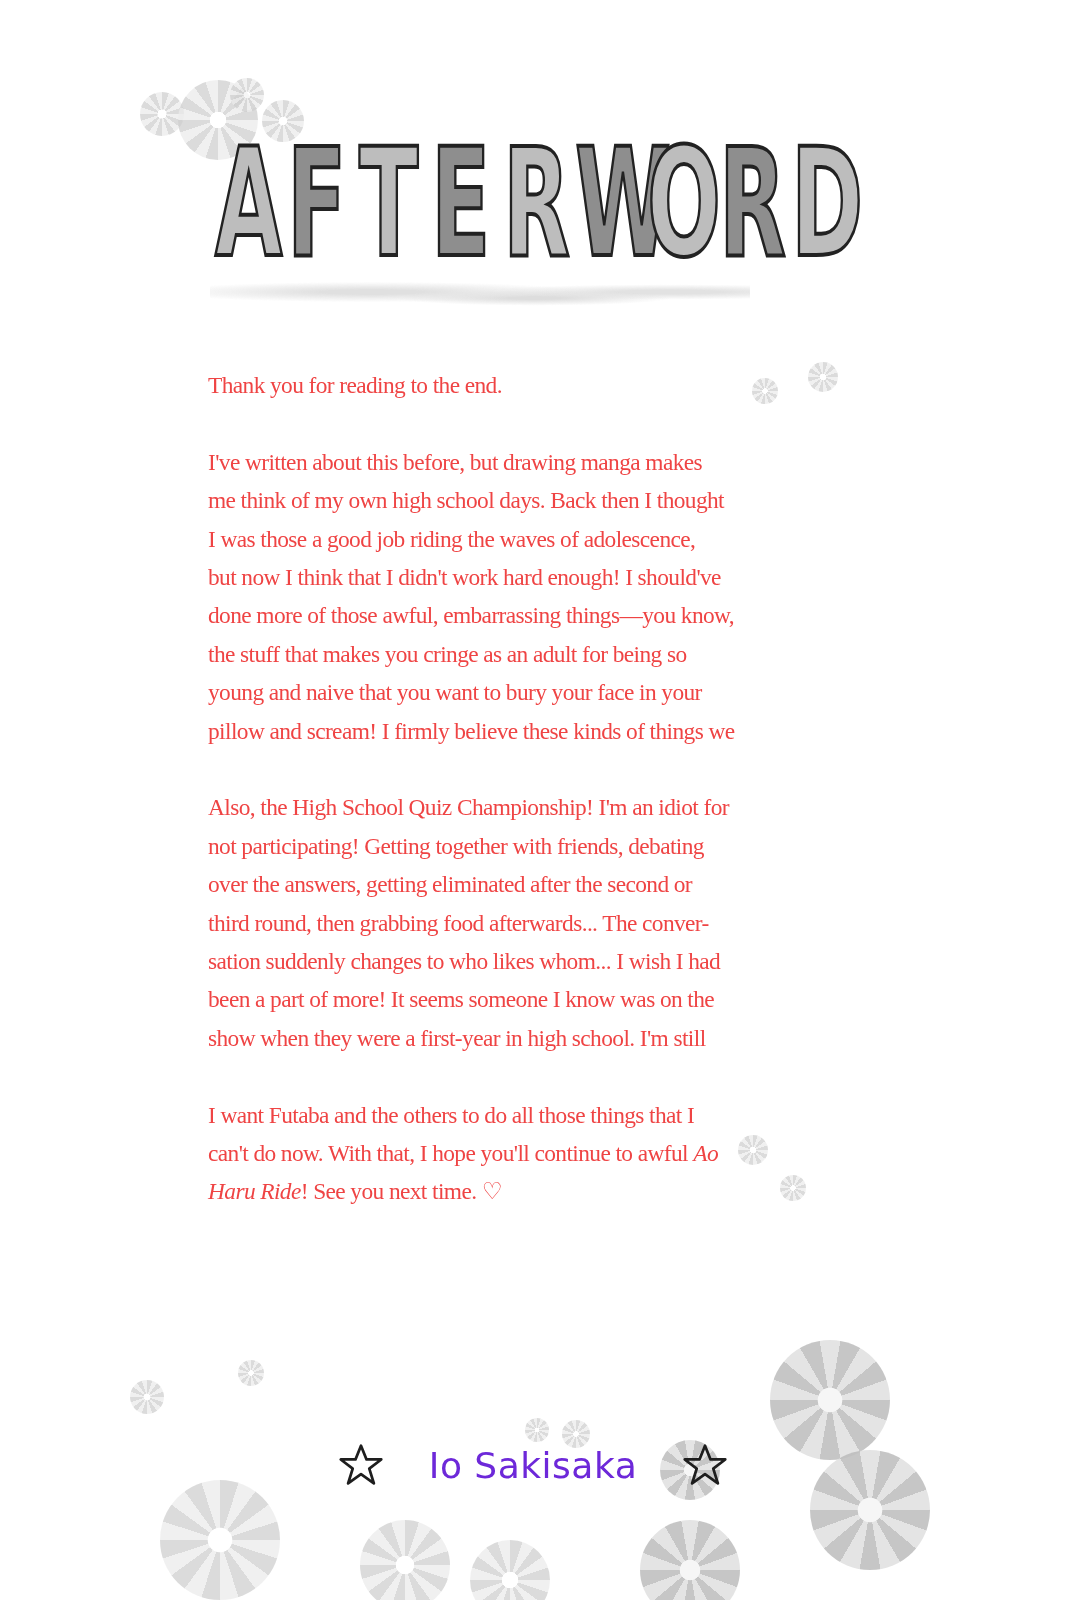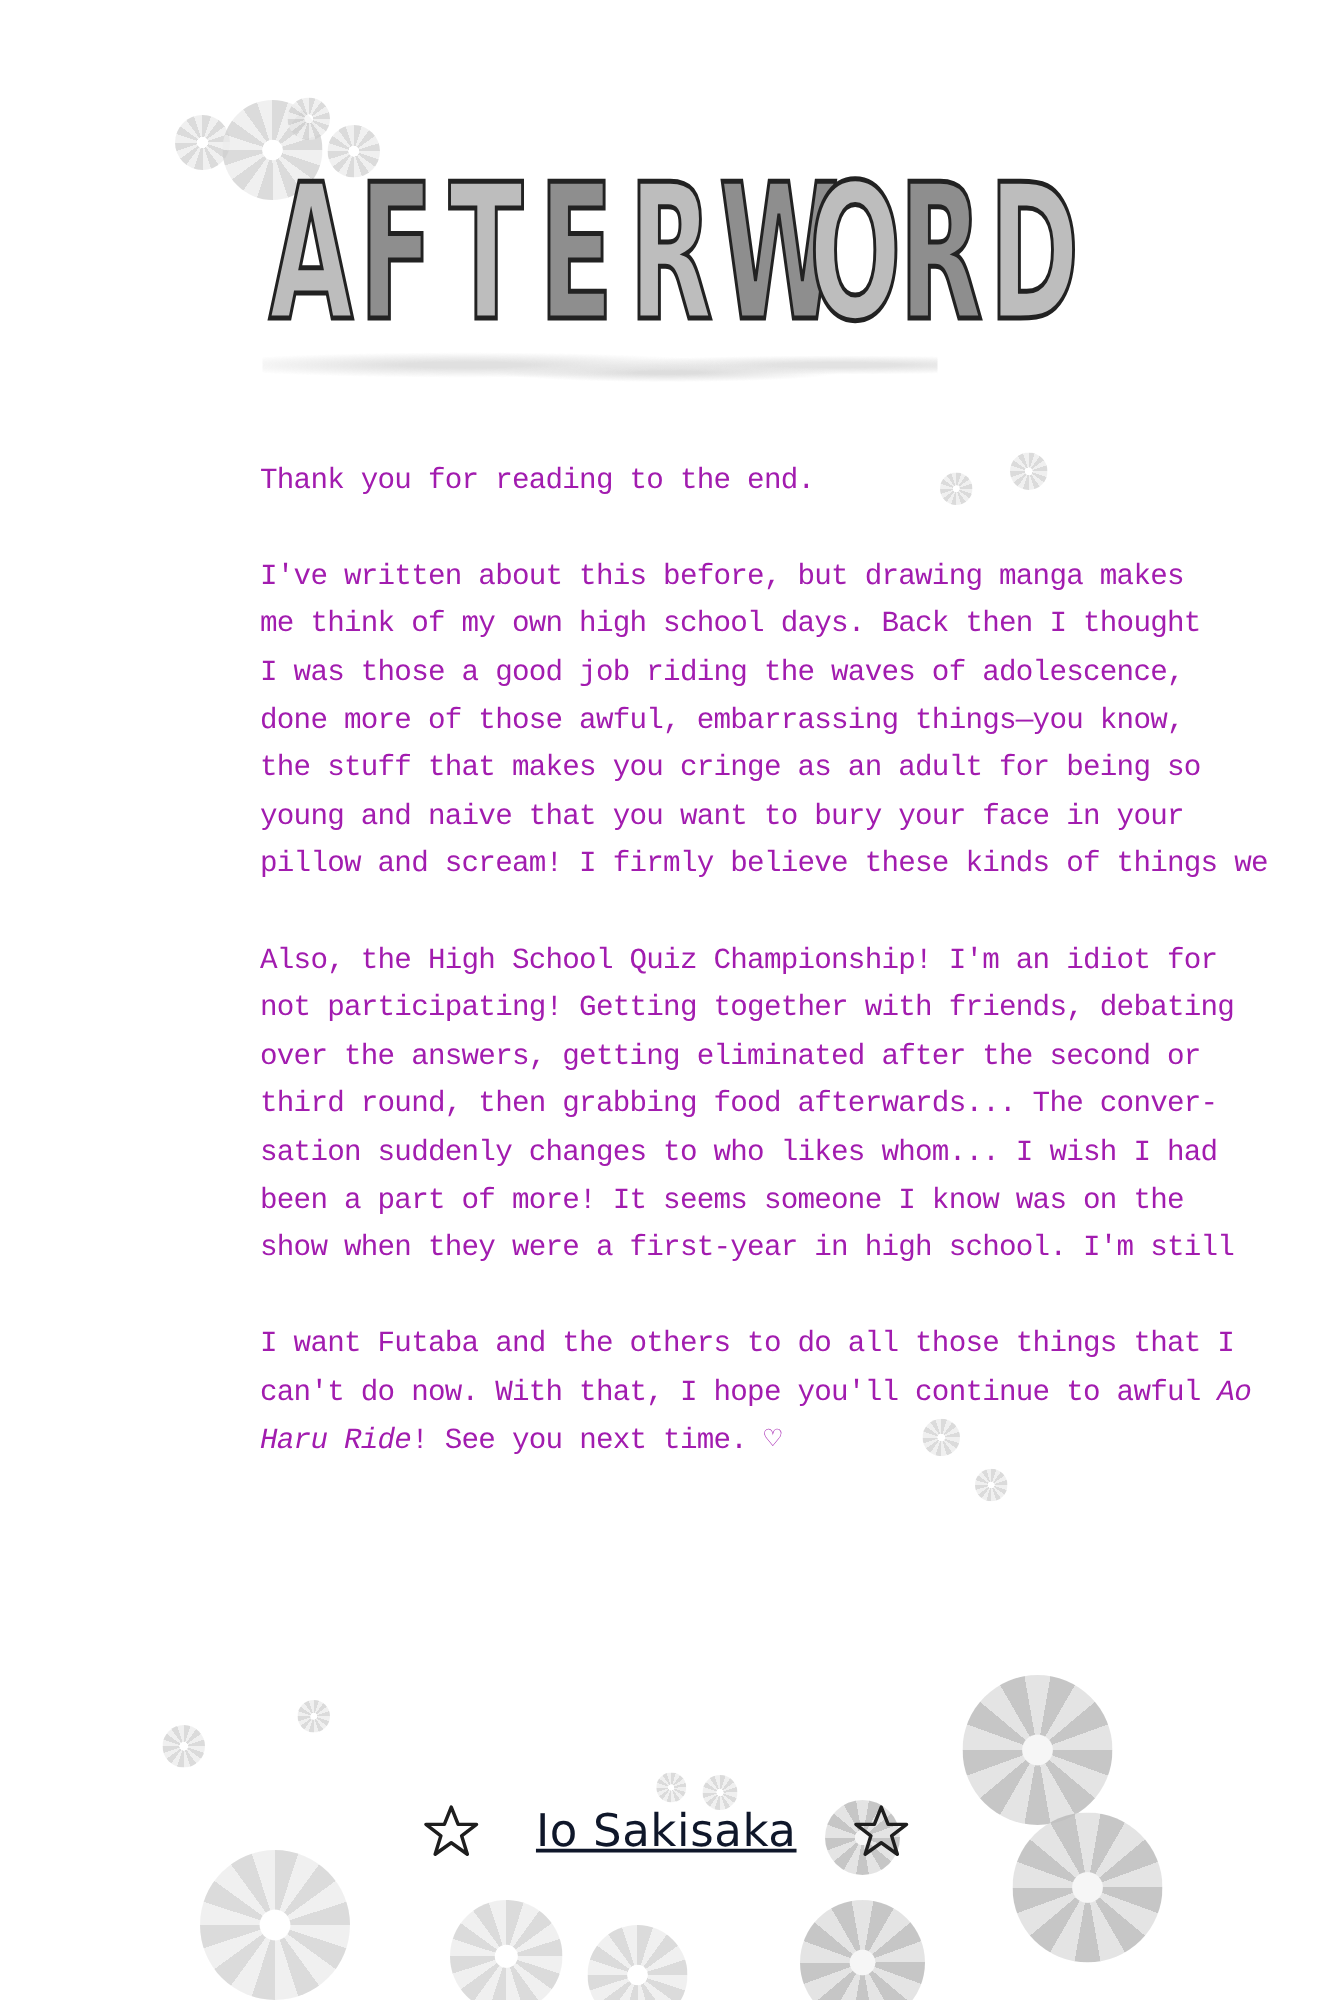--- a/index.html
+++ b/index.html
@@ -32,33 +32,33 @@
   .title .letter.dk { color: #8e8e8e; }
   .title-dust {
     position: absolute; left: 210px; top: 280px; width: 540px; height: 30px;
     background: radial-gradient(ellipse at 30% 40%, #d4d4d4 0 10%, transparent 40%),
                 radial-gradient(ellipse at 60% 60%, #cfcfcf 0 6%, transparent 30%),
                 radial-gradient(ellipse at 85% 40%, #d6d6d6 0 8%, transparent 30%);
     opacity: 0.7;
   }
   .body-text {
     position: absolute; left: 208px; top: 366px; width: 640px;
-    font-family: Liberation Mono, monospace; font-size: 23.4px; line-height: 38.4px;
-    letter-spacing: -0.6px; color: #a21caf;
+    font-family: Liberation Serif, serif; font-size: 23.4px; line-height: 38.4px;
+    letter-spacing: -0.6px; color: #ef4444;
   }
   .para { margin: 0 0 38.4px 0; }
   .line { display: block; white-space: nowrap; }
   .italic { font-style: italic; }
   .signature {
     position: absolute; left: 338px; top: 1435px; width: 390px; height: 60px;
     display: flex; align-items: center; justify-content: space-between;
   }
   .star { width: 46px; height: 46px; }
   .sig-name {
-    font-family: "DejaVu Sans", sans-serif; font-size: 36px; color: #0f172a; letter-spacing: 0.5px; text-decoration: underline;
+    font-family: "DejaVu Sans", sans-serif; font-size: 36px; color: #6d28d9; letter-spacing: 0.5px;
   }
 </style>
 </head>
 <body>
 
 <div class="flower" style="left:140px;top:92px;width:44px;height:44px;"></div>
 <div class="flower" style="left:178px;top:80px;width:80px;height:80px;"></div>
 <div class="flower" style="left:262px;top:100px;width:42px;height:42px;"></div>
 <div class="flower" style="left:230px;top:78px;width:34px;height:34px;"></div>
 <div class="flower" style="left:752px;top:378px;width:26px;height:26px;"></div>
@@ -91,20 +91,21 @@
 <div class="title-dust"></div>
 
 <div class="body-text">
   <p class="para">
     <span class="line">Thank you for reading to the end.</span>
   </p>
   <p class="para">
     <span class="line">I've written about this before, but drawing manga makes</span>
     <span class="line">me think of my own high school days. Back then I thought</span>
     <span class="line">I was those a good job riding the waves of adolescence,</span>
+    <span class="line">but now I think that I didn't work hard enough! I should've</span>
     <span class="line">done more of those awful, embarrassing things—you know,</span>
     <span class="line">the stuff that makes you cringe as an adult for being so</span>
     <span class="line">young and naive that you want to bury your face in your</span>
     <span class="line">pillow and scream! I firmly believe these kinds of things we</span>
   </p>
   <p class="para">
     <span class="line">Also, the High School Quiz Championship! I'm an idiot for</span>
     <span class="line">not participating! Getting together with friends, debating</span>
     <span class="line">over the answers, getting eliminated after the second or</span>
     <span class="line">third round, then grabbing food afterwards... The conver-</span>

